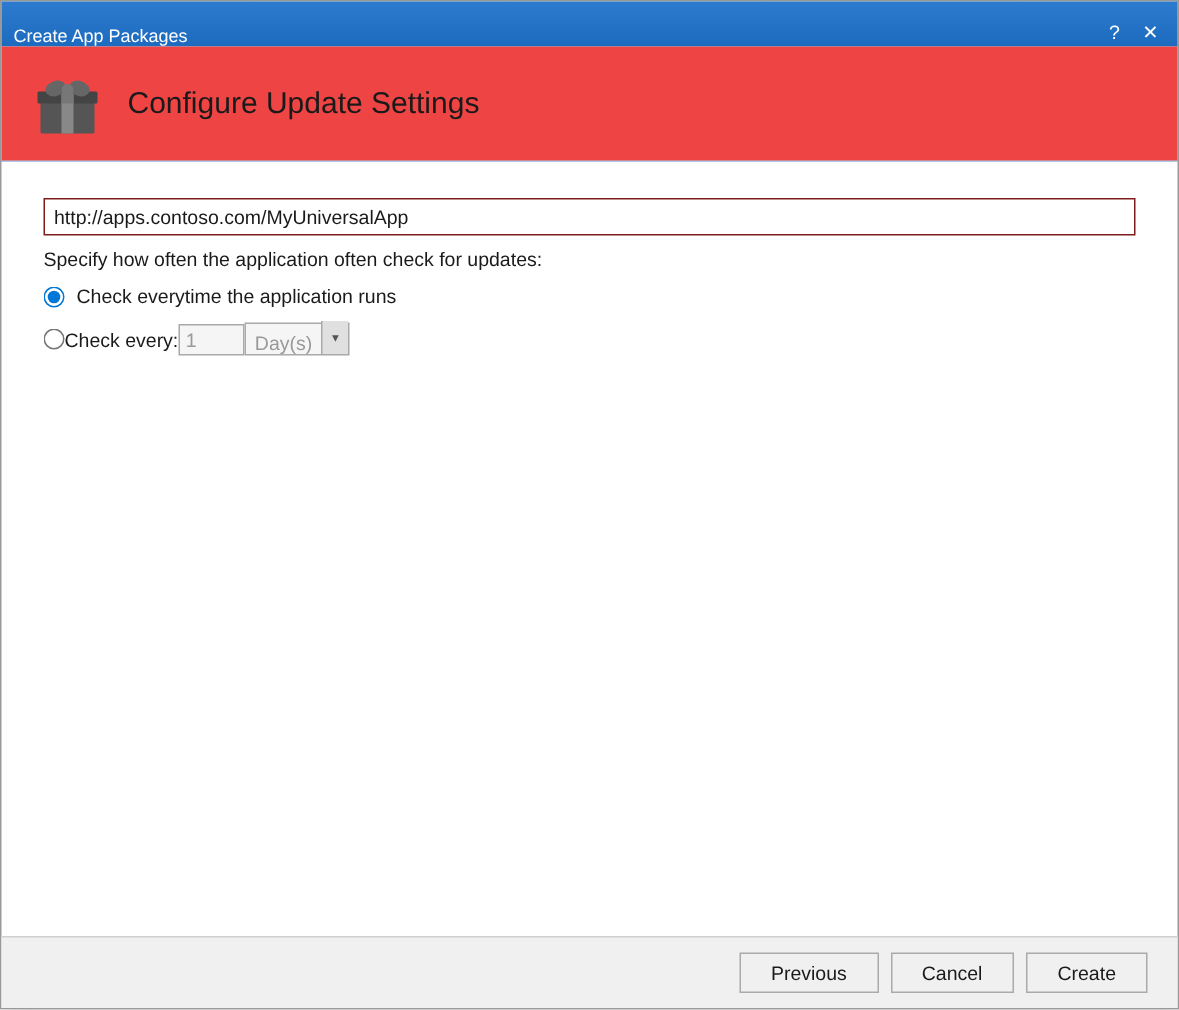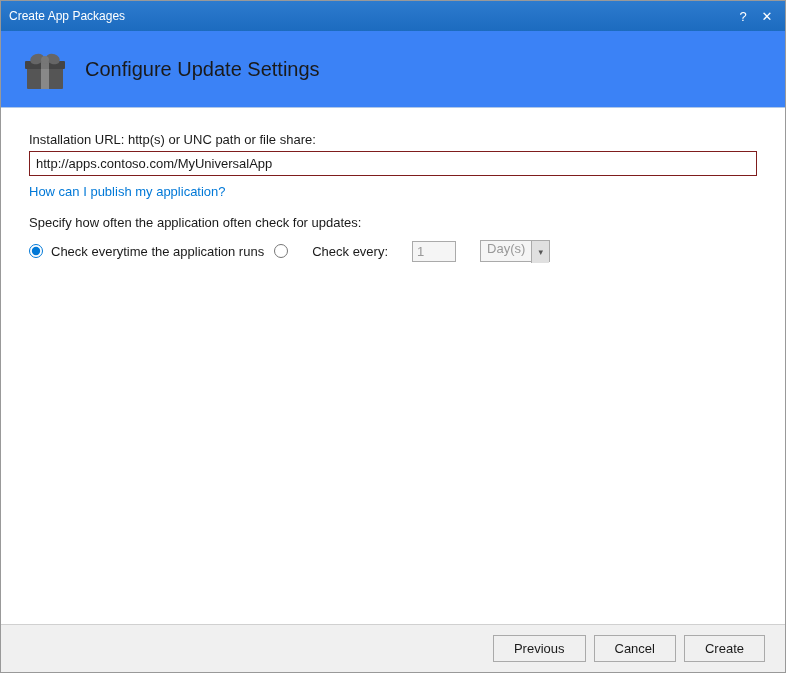--- a/index.html
+++ b/index.html
@@ -21,21 +21,21 @@
       border: 1px solid #999;
       display: flex;
       flex-direction: column;
       box-shadow: 4px 4px 16px rgba(0,0,0,0.4);
     }
 
     .title-bar {
       background: linear-gradient(to bottom, #2d7bce, #1c6bbf);
       color: #ffffff;
       display: flex;
-      align-items: center;
+      align-items: flex-end;
       justify-content: space-between;
       padding: 0 8px;
       height: 30px;
       flex-shrink: 0;
     }
 
     .title-bar-text {
       font-size: 12px;
       font-weight: normal;
     }
@@ -53,21 +53,21 @@
       color: #fff;
       cursor: pointer;
       display: flex;
       align-items: center;
       justify-content: center;
       font-size: 13px;
       line-height: 1;
     }
 
     .header-section {
-      background: #3b82f6;
+      background: #ef4444;
       border-bottom: 1px solid #b0c8e8;
       padding: 14px 20px 14px 20px;
       display: flex;
       align-items: center;
       gap: 16px;
       flex-shrink: 0;
     }
 
     .header-title {
       font-size: 20px;
@@ -107,20 +107,21 @@
       font-size: 13px;
     }
 
     .specify-label {
       margin-bottom: 10px;
       color: #1a1a1a;
     }
 
     .radio-group {
       display: flex;
+      flex-direction: column;
       gap: 10px;
     }
 
     .radio-row {
       display: flex;
       align-items: center;
       gap: 8px;
     }
 
     .radio-input {
@@ -131,36 +132,36 @@
     }
 
     .radio-label {
       color: #1a1a1a;
       cursor: pointer;
     }
 
     .check-every-row {
       display: flex;
       align-items: center;
-      gap: 24px;
+      gap: 0;
     }
 
     .number-input {
       width: 44px;
       border: 1px solid #aaa;
       padding: 2px 4px;
       font-size: 13px;
       font-family: inherit;
       color: #999;
       background: #f5f5f5;
     }
 
     .days-dropdown {
       display: flex;
-      align-items: flex-start;
+      align-items: flex-end;
       border: 1px solid #aaa;
       background: #f5f5f5;
       cursor: pointer;
       height: 22px;
     }
 
     .days-dropdown-text {
       padding: 0 6px;
       font-size: 13px;
       color: #999;
@@ -243,24 +244,22 @@
         <ellipse cx="32" cy="14" rx="7" ry="5" fill="#666" transform="rotate(20 32 14)"></ellipse>
 
         <circle cx="24" cy="15" r="4" fill="#777"></circle>
       </svg>
     </div>
     <h1 class="header-title">Configure Update Settings</h1>
   </div>
 
   <div class="content-area">
 
-    <label class="label-text">Installation URL: http(s) or UNC path or file share:</label>
     <input class="url-input" type="text" value="http://apps.contoso.com/MyUniversalApp" style="">
 
-    <a class="link-text" href="#">How can I publish my application?</a>
 
     <p class="specify-label">Specify how often the application often check for updates:</p>
 
     <div class="radio-group">
       <div class="radio-row">
         <input type="radio" class="radio-input" name="update-frequency" checked="" id="radio1" style="">
         <label class="radio-label" for="radio1">Check everytime the application runs</label>
       </div>
 
       <div class="radio-row check-every-row">

